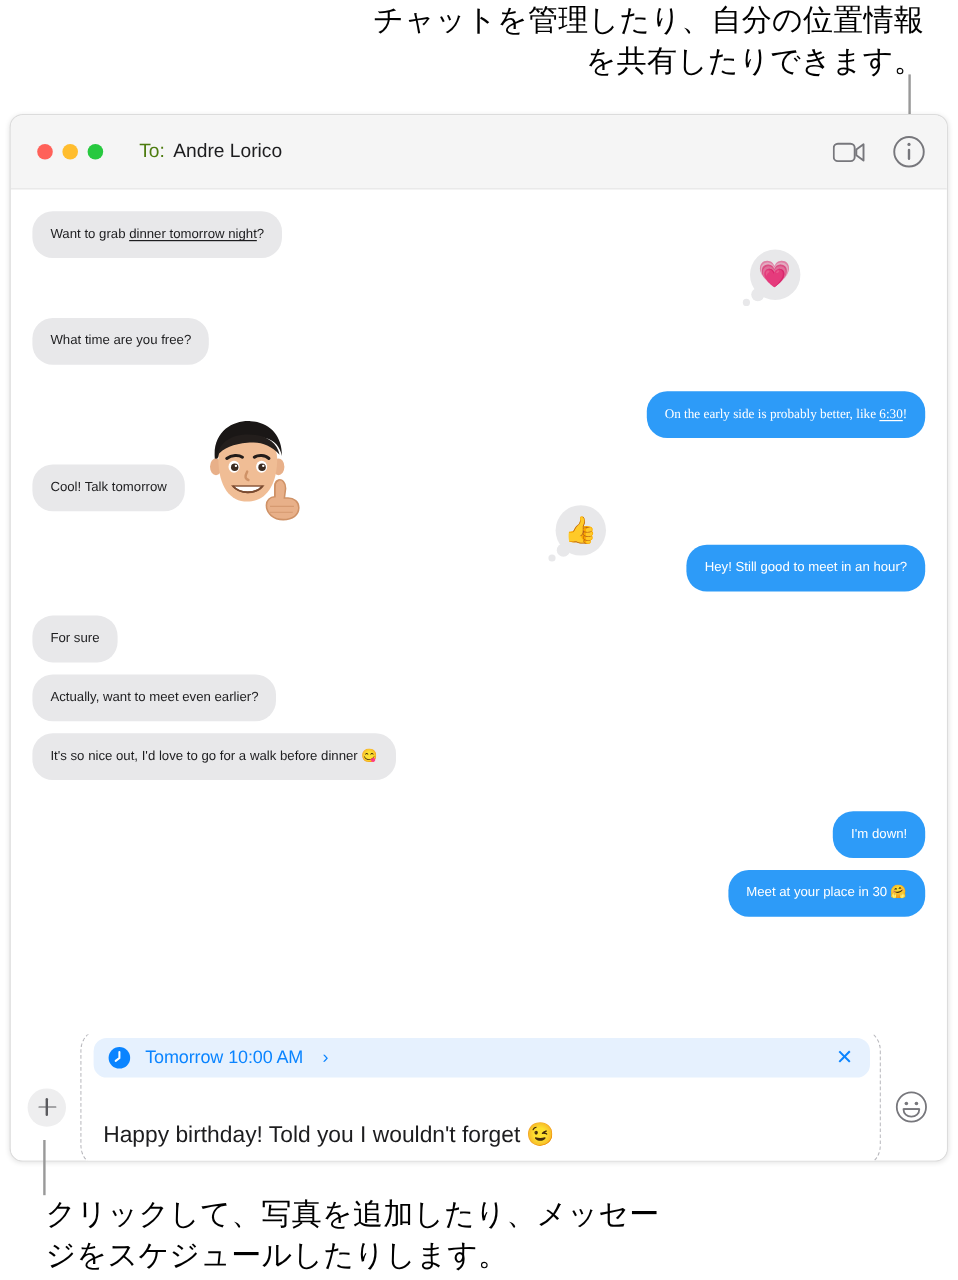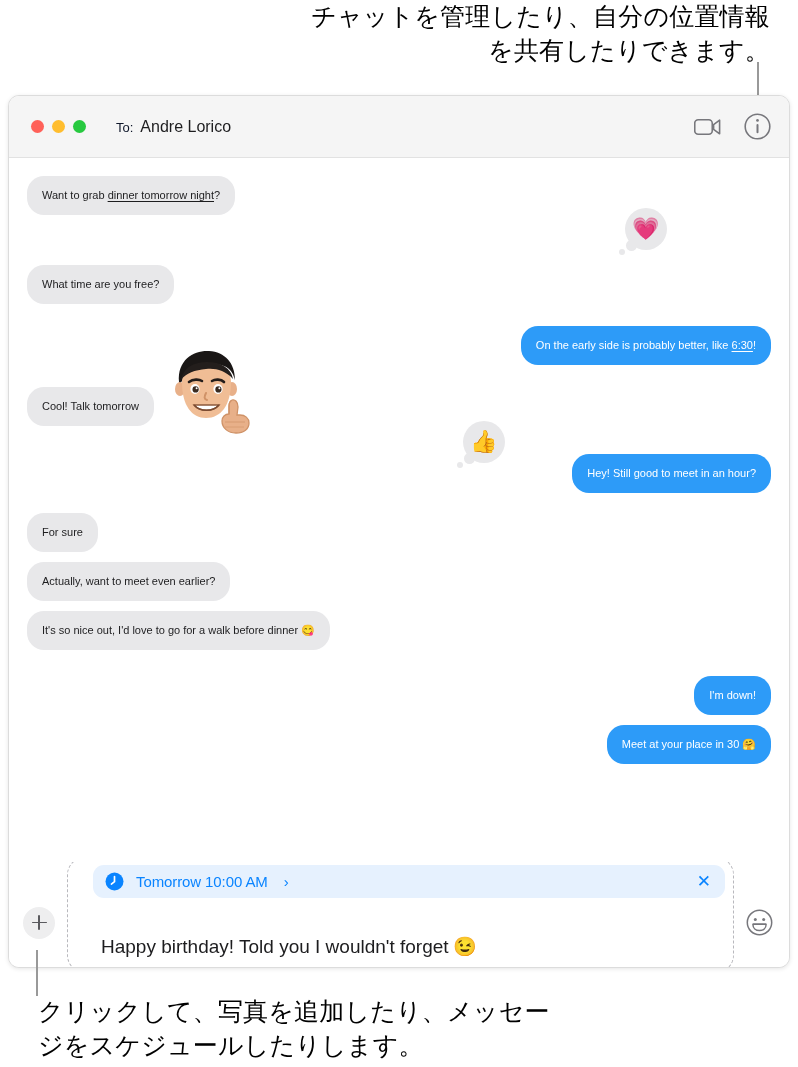--- a/index.html
+++ b/index.html
@@ -85,21 +85,21 @@
   .tl-close { background: #ff6159; }
   .tl-min { background: #ffbd2e; }
   .tl-max { background: #27c93f; }
 
   #recipient-row {
     display: flex;
     align-items: baseline;
     margin-left: 30px;
     gap: 7px;
   }
-  #to-label { font-size: 13px; color: #0f172a; }
+  #to-label { font-size: 16px; color: #4d7c0f; }
   #recipient-name { font-size: 16px; color: #1d1d1f; }
 
   #title-actions {
     margin-left: auto;
     display: flex;
     align-items: center;
     gap: 22px;
   }
   .hdr-btn { cursor: default; display: flex; align-items: center; }
 
@@ -237,21 +237,21 @@
     background: #5a5a5e;
     border-radius: 1px;
   }
   #add-button .plus-h { width: 15px; height: 1.6px; }
   #add-button .plus-v { width: 1.6px; height: 15px; }
 
   #compose-field {
     flex: 1;
     border: 1.5px dashed #b8b8bd;
     border-radius: 18px;
-    padding: 7px 8px 9px 25px;
+    padding: 7px 8px 9px 10px;
     background: #ffffff;
     min-height: 82px;
   }
   #scheduled-banner {
     background: #e6f1fe;
     border-radius: 11px;
     height: 33px;
     display: flex;
     align-items: center;
     padding: 0 14px 0 12px;
@@ -337,21 +337,21 @@
     <div class="msg-row outgoing" style="margin-top:26px; margin-bottom:16px;">
       <div class="tapback" style="right:104px; top:-33px;">
         <span>💗</span>
       </div>
     </div>
 
     <div class="msg-row incoming" style="margin-top:24px;">
       <div class="bubble gray tail-left">What time are you free?</div>
     </div>
 
-    <div class="msg-row outgoing" style="margin-top:22px;">
+    <div class="msg-row outgoing" style="margin-top:22px;font-family:Liberation Serif, serif;">
       <div class="bubble blue tail-right">
         <span>On the early side is probably better, like </span><u>6:30</u><span>!</span>
       </div>
     </div>
 
     <div class="msg-row incoming" style="margin-top:22px;">
       <div class="bubble gray tail-left">Cool! Talk tomorrow</div>
       <div class="sticker" style="left:132px; top:-45px;">
         <svg width="96" height="96" viewBox="0 0 96 96">
 

